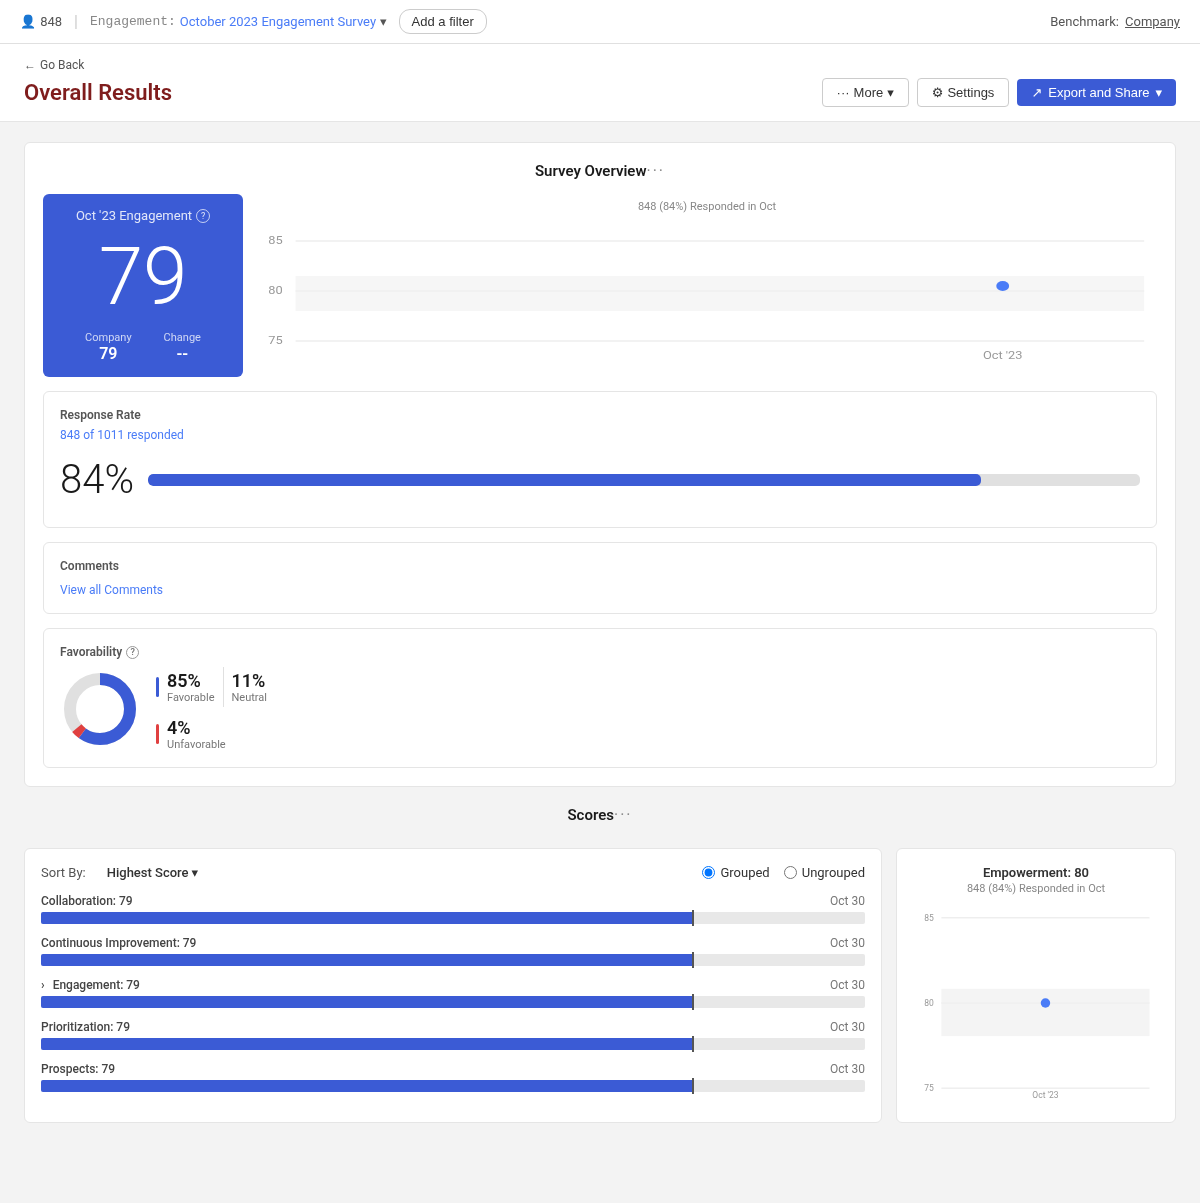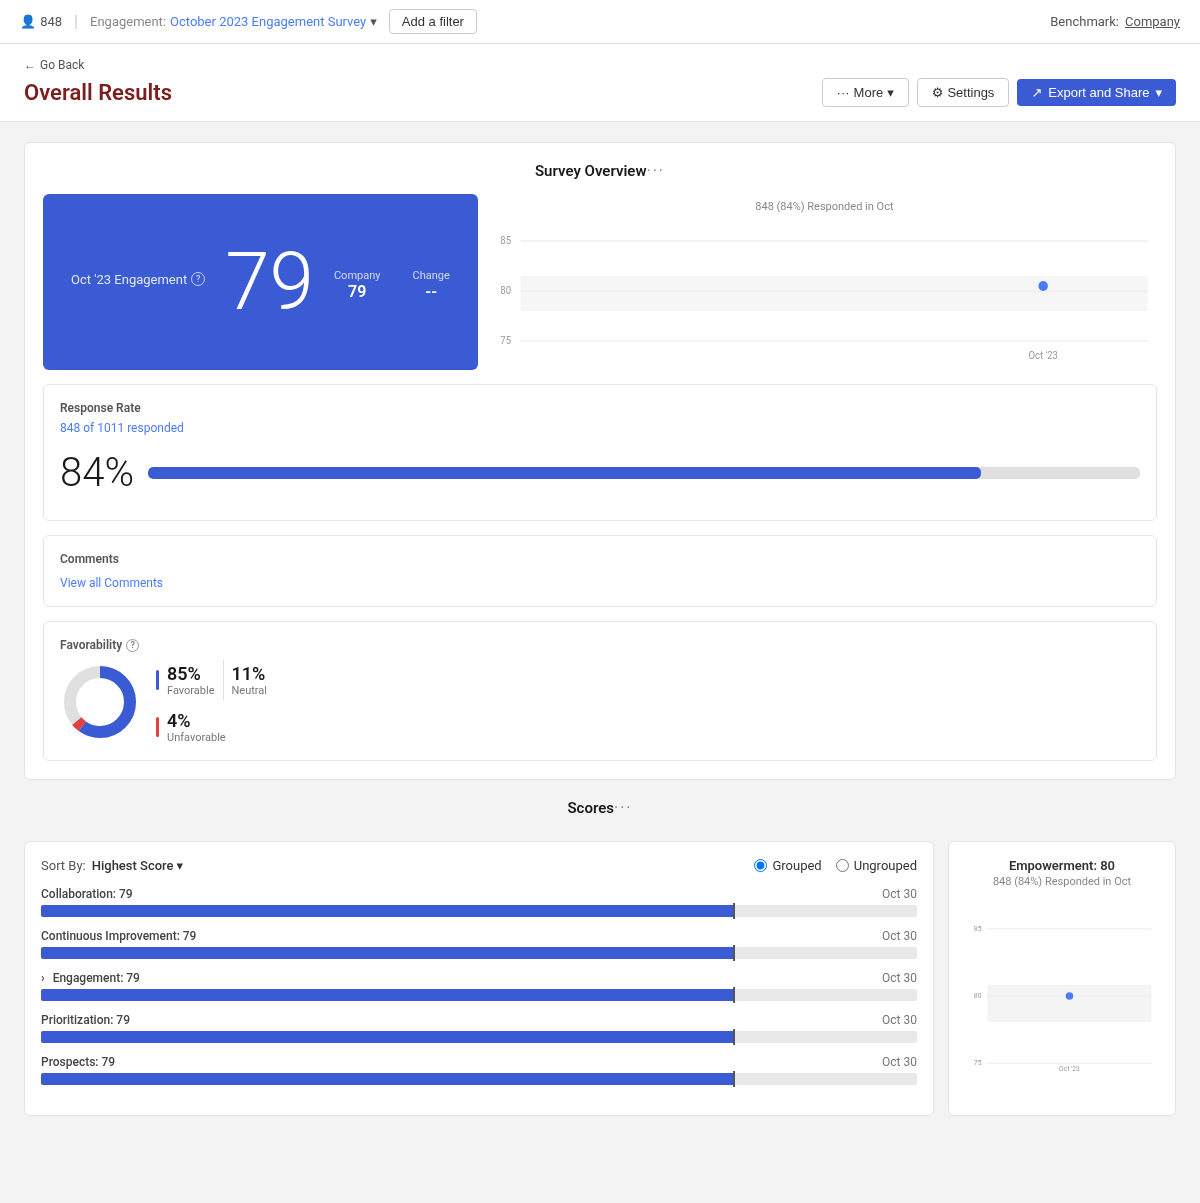--- a/index.html
+++ b/index.html
@@ -5,23 +5,23 @@
     * { box-sizing: border-box; margin: 0; padding: 0; }
     body { font-family: -apple-system, BlinkMacSystemFont, 'Segoe UI', Roboto, sans-serif; background: #f3f3f3; color: #333; font-size: 13px; }
 
     
     .top-bar { background: #fff; border-bottom: 1px solid #e0e0e0; padding: 0 20px; height: 44px; display: flex; align-items: center; gap: 12px; }
     .top-bar-left { display: flex; align-items: center; gap: 12px; flex: 1; }
     .top-bar-right { display: flex; align-items: center; gap: 6px; }
     .user-count { display: flex; align-items: center; gap: 4px; font-size: 13px; color: #555; }
     .separator { color: #ccc; font-size: 16px; }
     .engagement-filter { display: flex; align-items: center; gap: 4px; color: #555; font-size: 13px; }
-    .engagement-filter span.label { color: #888; }
+    .engagement-filter span.label { color: #888; font-family: Liberation Mono, monospace; }
     .engagement-filter span.value { color: #4a7cf7; font-size: 13px; }
-    .add-filter-btn { border: 1px solid #ccc; background: #fff; border-radius: 4px; padding: 4px 12px; font-size: 13px; cursor: pointer; color: #333; }
+    .add-filter-btn { border: 1px solid #ccc; background: #fff; border-radius: 11px; padding: 4px 12px; font-size: 13px; cursor: pointer; color: #333; }
     .benchmark { font-size: 13px; color: #555; }
 
     
     .page-header { background: #fff; padding: 14px 24px 0 24px; border-bottom: 1px solid #e5e5e5; }
     .go-back { display: flex; align-items: center; gap: 4px; color: #555; font-size: 12px; cursor: pointer; margin-bottom: 6px; }
     .go-back-arrow { font-size: 12px; }
     .page-header-row { display: flex; align-items: center; justify-content: space-between; padding-bottom: 14px; }
     .page-title { font-size: 22px; font-weight: 600; color: #7f1d1d; }
     .header-actions { display: flex; gap: 8px; align-items: center; }
     .btn-more { border: 1px solid #ccc; background: #fff; border-radius: 4px; padding: 6px 14px; font-size: 13px; cursor: pointer; display: flex; align-items: center; gap: 4px; color: #333; }
@@ -32,21 +32,21 @@
     .main-content { padding: 20px 24px; }
 
     
     .section { background: #fff; border-radius: 6px; margin-bottom: 18px; padding: 18px; border: 1px solid #e5e5e5; }
     .section-header { display: flex; justify-content: center; align-items: center; margin-bottom: 14px; }
     .section-title { font-size: 15px; font-weight: 600; color: #1a1a1a; }
     .section-more { color: #888; cursor: pointer; font-size: 16px; letter-spacing: 2px; }
 
     
     .survey-overview-grid { display: flex; gap: 14px; }
-    .engagement-card { background: #3b5bd5; border-radius: 6px; padding: 28px; color: #fff; min-width: 200px; flex-shrink: 0; display: flex; flex-direction: row; align-items: center; gap: 20px; }
+    .engagement-card { background: #3b5bd5; border-radius: 6px; padding: 14px; color: #fff; min-width: 200px; flex-shrink: 0; display: flex; flex-direction: column; align-items: center; }
     .engagement-card-title { font-size: 13px; color: rgba(255,255,255,0.85); margin-bottom: 6px; display: flex; align-items: center; gap: 4px; }
     .engagement-score { font-size: 80px; font-weight: 300; line-height: 1; margin: 8px 0; }
     .engagement-meta { display: flex; gap: 32px; margin-top: 6px; }
     .engagement-meta-item { text-align: center; }
     .engagement-meta-label { font-size: 11px; color: rgba(255,255,255,0.75); }
     .engagement-meta-value { font-size: 16px; font-weight: 600; }
 
     .trend-panel { flex: 1; padding: 6px 0; }
     .trend-title { font-size: 13px; font-weight: 600; text-align: center; color: #333; }
     .trend-subtitle { font-size: 11px; color: #888; text-align: center; margin-bottom: 8px; }
@@ -68,24 +68,24 @@
     .donut-wrapper svg { width: 80px; height: 80px; }
     .fav-legend { display: flex; flex-direction: column; gap: 6px; }
     .fav-bar { width: 3px; height: 20px; border-radius: 2px; }
     .fav-pct { font-size: 18px; font-weight: 600; color: #1a1a1a; }
     .fav-text { color: #777; font-size: 11px; }
     .fav-divider { width: 1px; height: 40px; background: #e0e0e0; }
 
     
     .scores-layout { display: flex; gap: 14px; }
     .scores-left { flex: 1; background: #fff; border: 1px solid #e5e5e5; border-radius: 6px; padding: 16px; }
-    .scores-right { width: 228px; background: #fff; border: 1px solid #e5e5e5; border-radius: 6px; padding: 16px; }
+    .scores-right { width: 280px; background: #fff; border: 1px solid #e5e5e5; border-radius: 6px; padding: 16px; }
 
     .scores-controls { display: flex; justify-content: space-between; align-items: center; margin-bottom: 14px; }
-    .sort-by { display: flex; align-items: center; gap: 6px; font-size: 13px; color: #555; }
+    .sort-by { display: flex; align-items: center; gap: 21px; font-size: 13px; color: #555; }
     .sort-value { color: #333; font-weight: 500; cursor: pointer; display: flex; align-items: center; gap: 3px; }
     .group-options { display: flex; align-items: center; gap: 14px; font-size: 13px; }
     .radio-option { display: flex; align-items: center; gap: 5px; cursor: pointer; }
 
     .score-item { margin-bottom: 12px; }
     .score-item-header { display: flex; justify-content: space-between; align-items: center; font-size: 12px; color: #444; margin-bottom: 4px; }
     .score-item-label { font-weight: 500; display: flex; align-items: center; gap: 4px; }
     .score-item-date { color: #777; }
     .score-bar-wrap { height: 12px; background: #e8e8e8; border-radius: 2px; overflow: visible; position: relative; }
     .score-bar-fill { height: 100%; background: #3b5bd5; border-radius: 2px 0 0 2px; }

